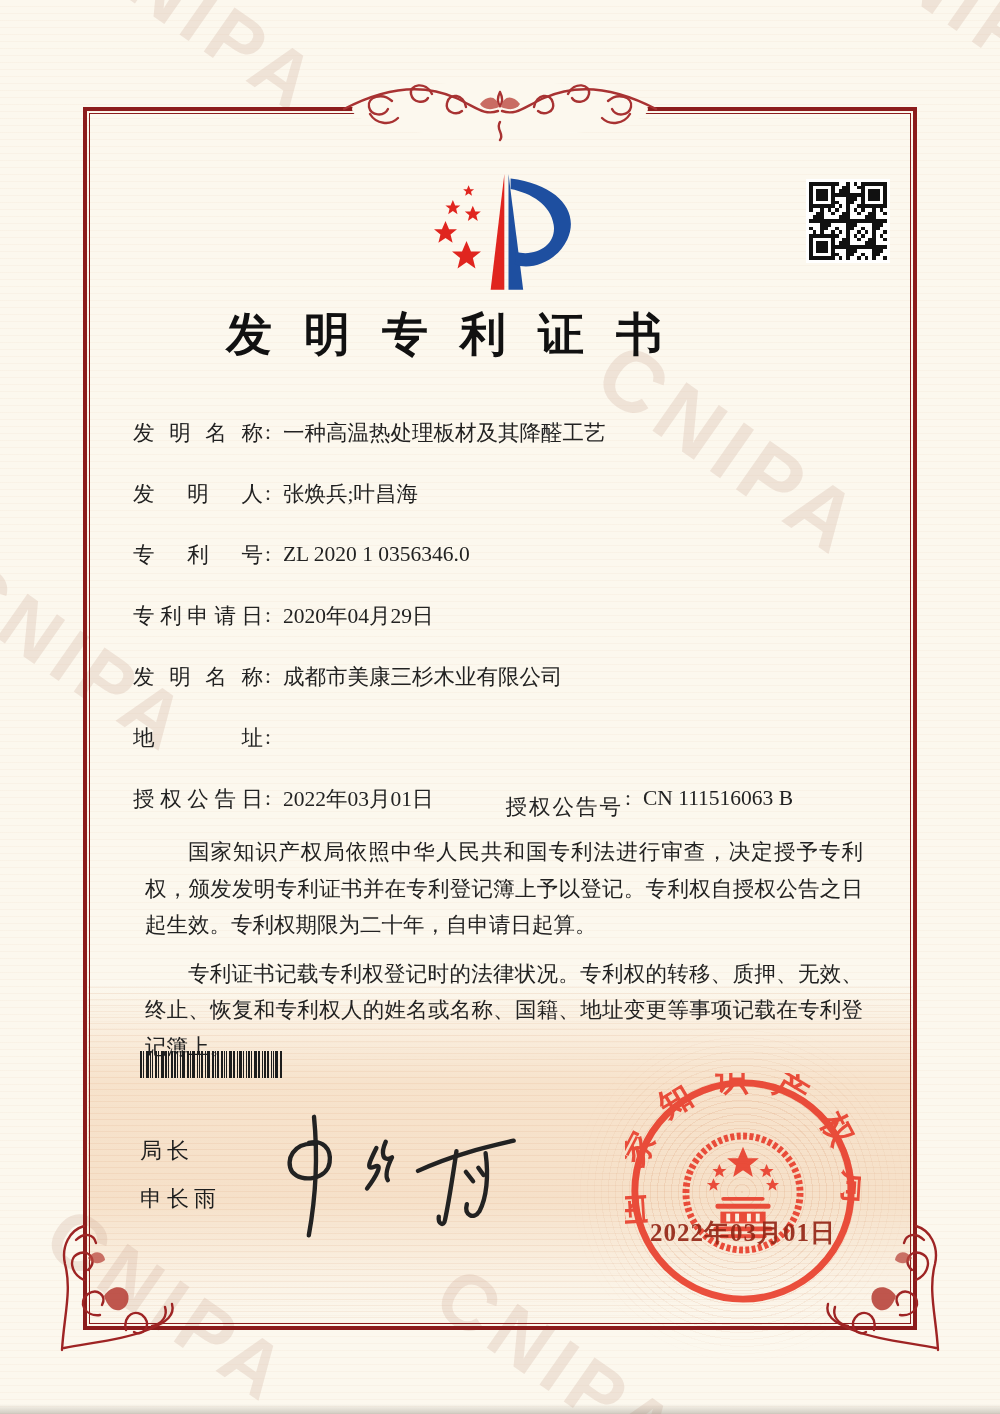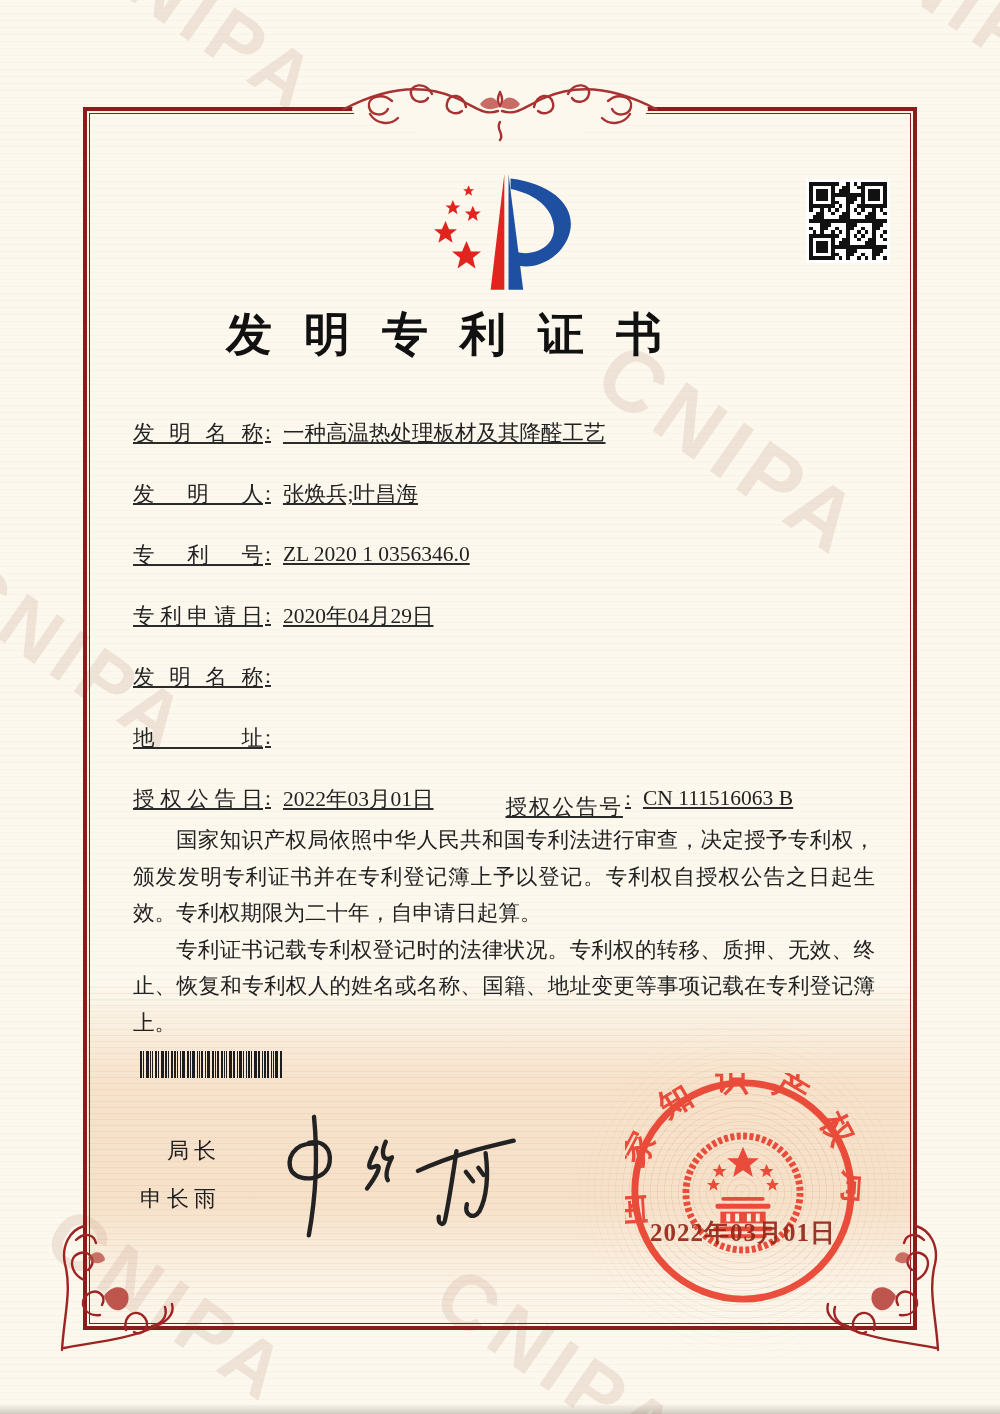--- a/index.html
+++ b/index.html
@@ -49,37 +49,37 @@
   
   .cert-no{position:absolute;left:133px;top:174px;font-size:21px;letter-spacing:4px;color:#3a3a3a;}
   .qr{position:absolute;left:806px;top:179px;width:84px;height:84px;background:#fff;padding:3px;box-sizing:border-box;}
   .logo{position:absolute;left:408px;top:168px;width:180px;height:126px;}
   .title{
     position:absolute;left:0;width:888px;top:304px;text-align:center;
     font-size:46px;font-weight:bold;letter-spacing:32px;padding-left:32px;box-sizing:border-box;color:#111;
   }
   
   .fields{position:absolute;left:133px;top:402px;width:745px;font-size:21.5px;}
-  .frow{height:61px;display:flex;align-items:center;white-space:nowrap;text-decoration:underline;}
+  .frow{height:61px;display:flex;align-items:center;white-space:nowrap;}
   .flabel{display:inline-block;width:130px;text-align:justify;text-align-last:justify;color:#222;}
   .fcolon{margin-left:2px;}
   .fvalue{margin-left:12px;color:#222;}
   .grant-right{margin-left:72px;display:flex;align-items:center;}
   .grant-right .flabel{width:auto;letter-spacing:2px;margin-top:16px;}
   
   .paras{position:absolute;left:133px;top:822px;width:742px;font-size:21.5px;line-height:36.5px;text-align:justify;color:#222;}
-  .paras p{margin:0;text-indent:2em;}
+  .paras p{margin:12px;text-indent:2em;}
   
   .barcode{position:absolute;left:140px;top:1051px;width:266px;height:27px;display:flex;align-items:stretch;}
   .barcode .bar{background:#1d1d1d;}
   .barcode .sp{background:transparent;}
   
   .signer{position:absolute;left:140px;top:1136px;font-size:22px;letter-spacing:5px;color:#1f1f1f;
     font-family:"Liberation Sans","DejaVu Sans",sans-serif;}
-  .signer div{margin-bottom:18px;text-align:right;}
+  .signer div{margin-bottom:18px;}
   .sig{position:absolute;left:262px;top:1104px;width:260px;height:140px;}
   
   .seal{position:absolute;left:625px;top:1073px;width:236px;height:236px;}
   .seal-date{
     position:absolute;left:610px;top:1216px;width:266px;text-align:center;
     font-size:25px;font-weight:bold;color:rgba(148,38,22,0.92);letter-spacing:1px;
   }
   
   .page-info{position:absolute;left:33px;top:1292px;width:870px;text-align:center;font-size:18.5px;letter-spacing:2px;color:#333;}
   .footer-note{position:absolute;left:0;top:1348px;width:940px;text-align:center;font-size:19.5px;letter-spacing:3px;color:#2e2e2e;font-style:italic;}
@@ -348,20 +348,21 @@
       <span class="fvalue">ZL 2020 1 0356346.0</span>
     </div>
     <div class="frow">
       <span class="flabel">专利申请日</span>
         <span class="fcolon">:</span>
       <span class="fvalue">2020年04月29日</span>
     </div>
     <div class="frow">
       <span class="flabel">发明名称</span>
         <span class="fcolon">:</span>
+      <span class="fvalue">成都市美康三杉木业有限公司</span>
     </div>
     <div class="frow">
       <span class="flabel">地址</span>
         <span class="fcolon">:</span>
     </div>
     <div class="frow">
       <span class="flabel">授权公告日</span>
         <span class="fcolon">:</span>
       <span class="fvalue">2022年03月01日</span>
       <span class="grant-right">

